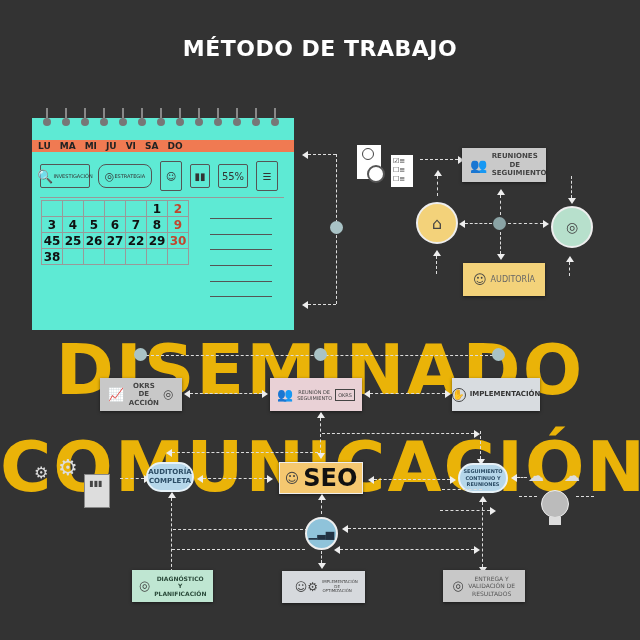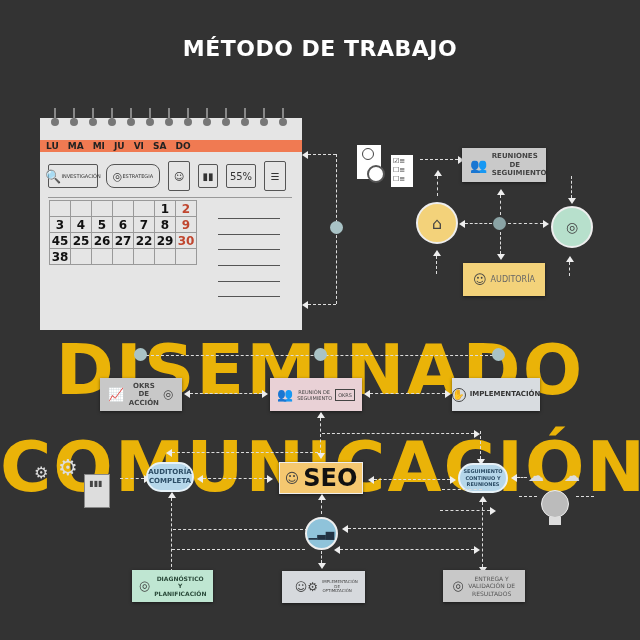--- a/index.html
+++ b/index.html
@@ -2,21 +2,21 @@
 <html><head>
 <meta charset="utf-8">
 <style>
   *{box-sizing:border-box;margin:0;padding:0}
   html,body{width:640px;height:640px;overflow:hidden;background:#333333}
   body{position:relative;font-family:"DejaVu Sans",sans-serif;color:#222}
   .abs{position:absolute}
   #title{left:0;top:36px;width:640px;text-align:center;color:#fff;font-weight:bold;font-size:22px;letter-spacing:0.5px}
   .watermark{position:absolute;left:0;width:640px;text-align:center;color:#eab308;font-weight:bold;font-size:70px;letter-spacing:2px;line-height:1}
   
-  #calendar{left:40px;top:118px;width:262px;height:212px;background:#e5e5e5}
+  #calendar{left:32px;top:118px;width:262px;height:212px;background:#5eead4}
   .ring{position:absolute;top:-10px;width:2px;height:14px;background:#888}
   .ring::after{content:"";position:absolute;left:-3px;top:10px;width:8px;height:8px;border-radius:50%;background:#777}
   #cal-days{position:absolute;left:0;top:22px;width:262px;height:12px;background:#f07a52;display:flex;padding-left:6px;gap:9px;font-size:9px;font-weight:bold;color:#222;line-height:12px}
   #cal-icons{position:absolute;left:8px;top:42px;width:246px;height:32px;display:flex;gap:8px;align-items:center}
   .cicon{border:1px solid #555;height:24px;border-radius:2px;font-size:5px;display:flex;align-items:center;justify-content:center;color:#333}
   #cal-grid{position:absolute;left:9px;top:82px;border-collapse:collapse}
   #cal-grid td{width:21px;height:16px;border:1px solid #999;font-size:12px;font-weight:bold;color:#111;text-align:center;line-height:14px;padding:0}
   #cal-grid td.sun{color:#c0462f}
   .note-line{position:absolute;left:178px;width:62px;height:1px;background:#555}
   

